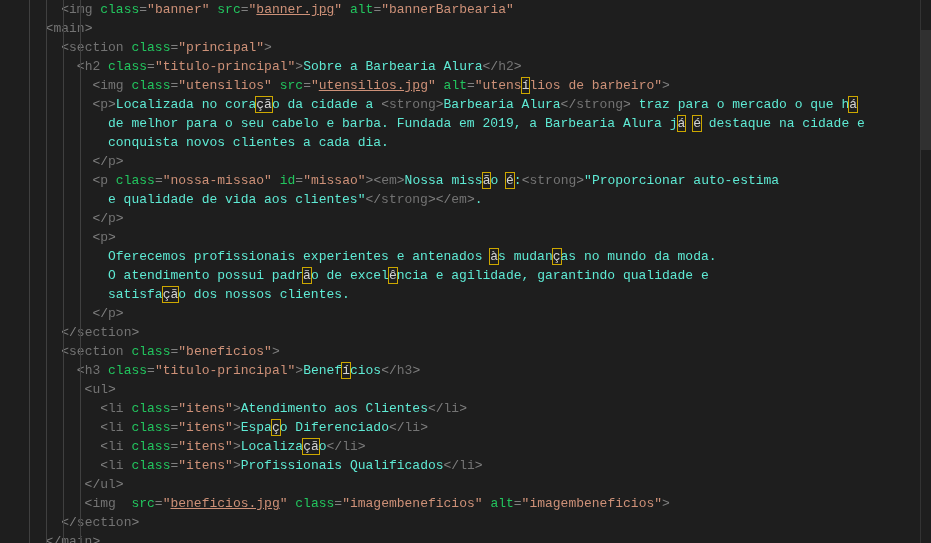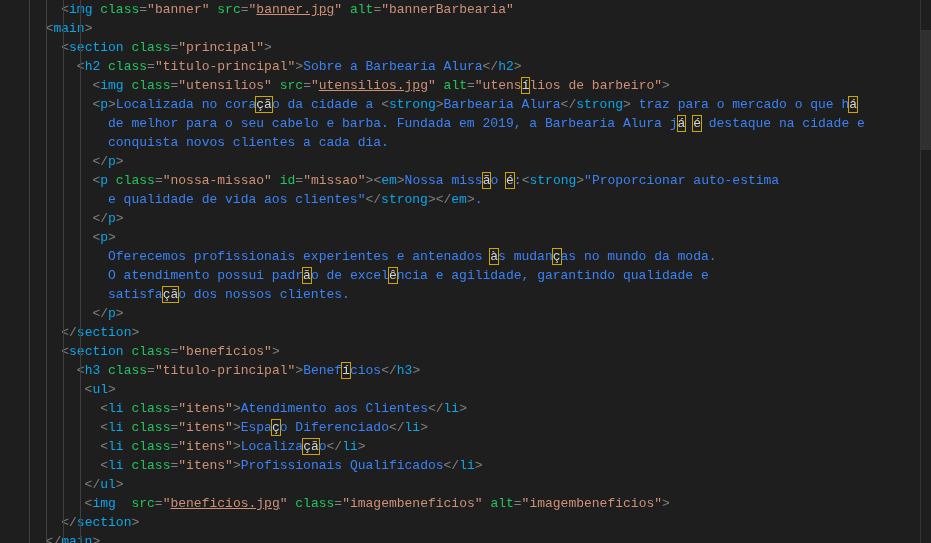--- a/index.html
+++ b/index.html
@@ -51,25 +51,25 @@
     border-left: 1px solid #333;
   }
   .indent {
     position: absolute;
     top: 0;
     bottom: 0;
     border-left: 1px solid #404040;
   }
   .line { display:block; }
   .punct  { color: #808080; }
-  .tag    { color: #0ea5e9; }
+  .tag    { color: #737373; }
   .attr   { color: #22c55e; }
   .string { color: #ce9178; }
   .link   { color: #ce9178; text-decoration: underline; }
-  .text   { color: #3b82f6; }
+  .text   { color: #5eead4; }
   .box   { border: 1px solid #cca700; padding: 0 0px; margin: 0 -1px; }
   .ruler-overlay {
     position: absolute;
     top: 0; left: 0; right: 0; bottom: 0;
     pointer-events: none;
   }
 </style>
 </head>
 <body>
 

